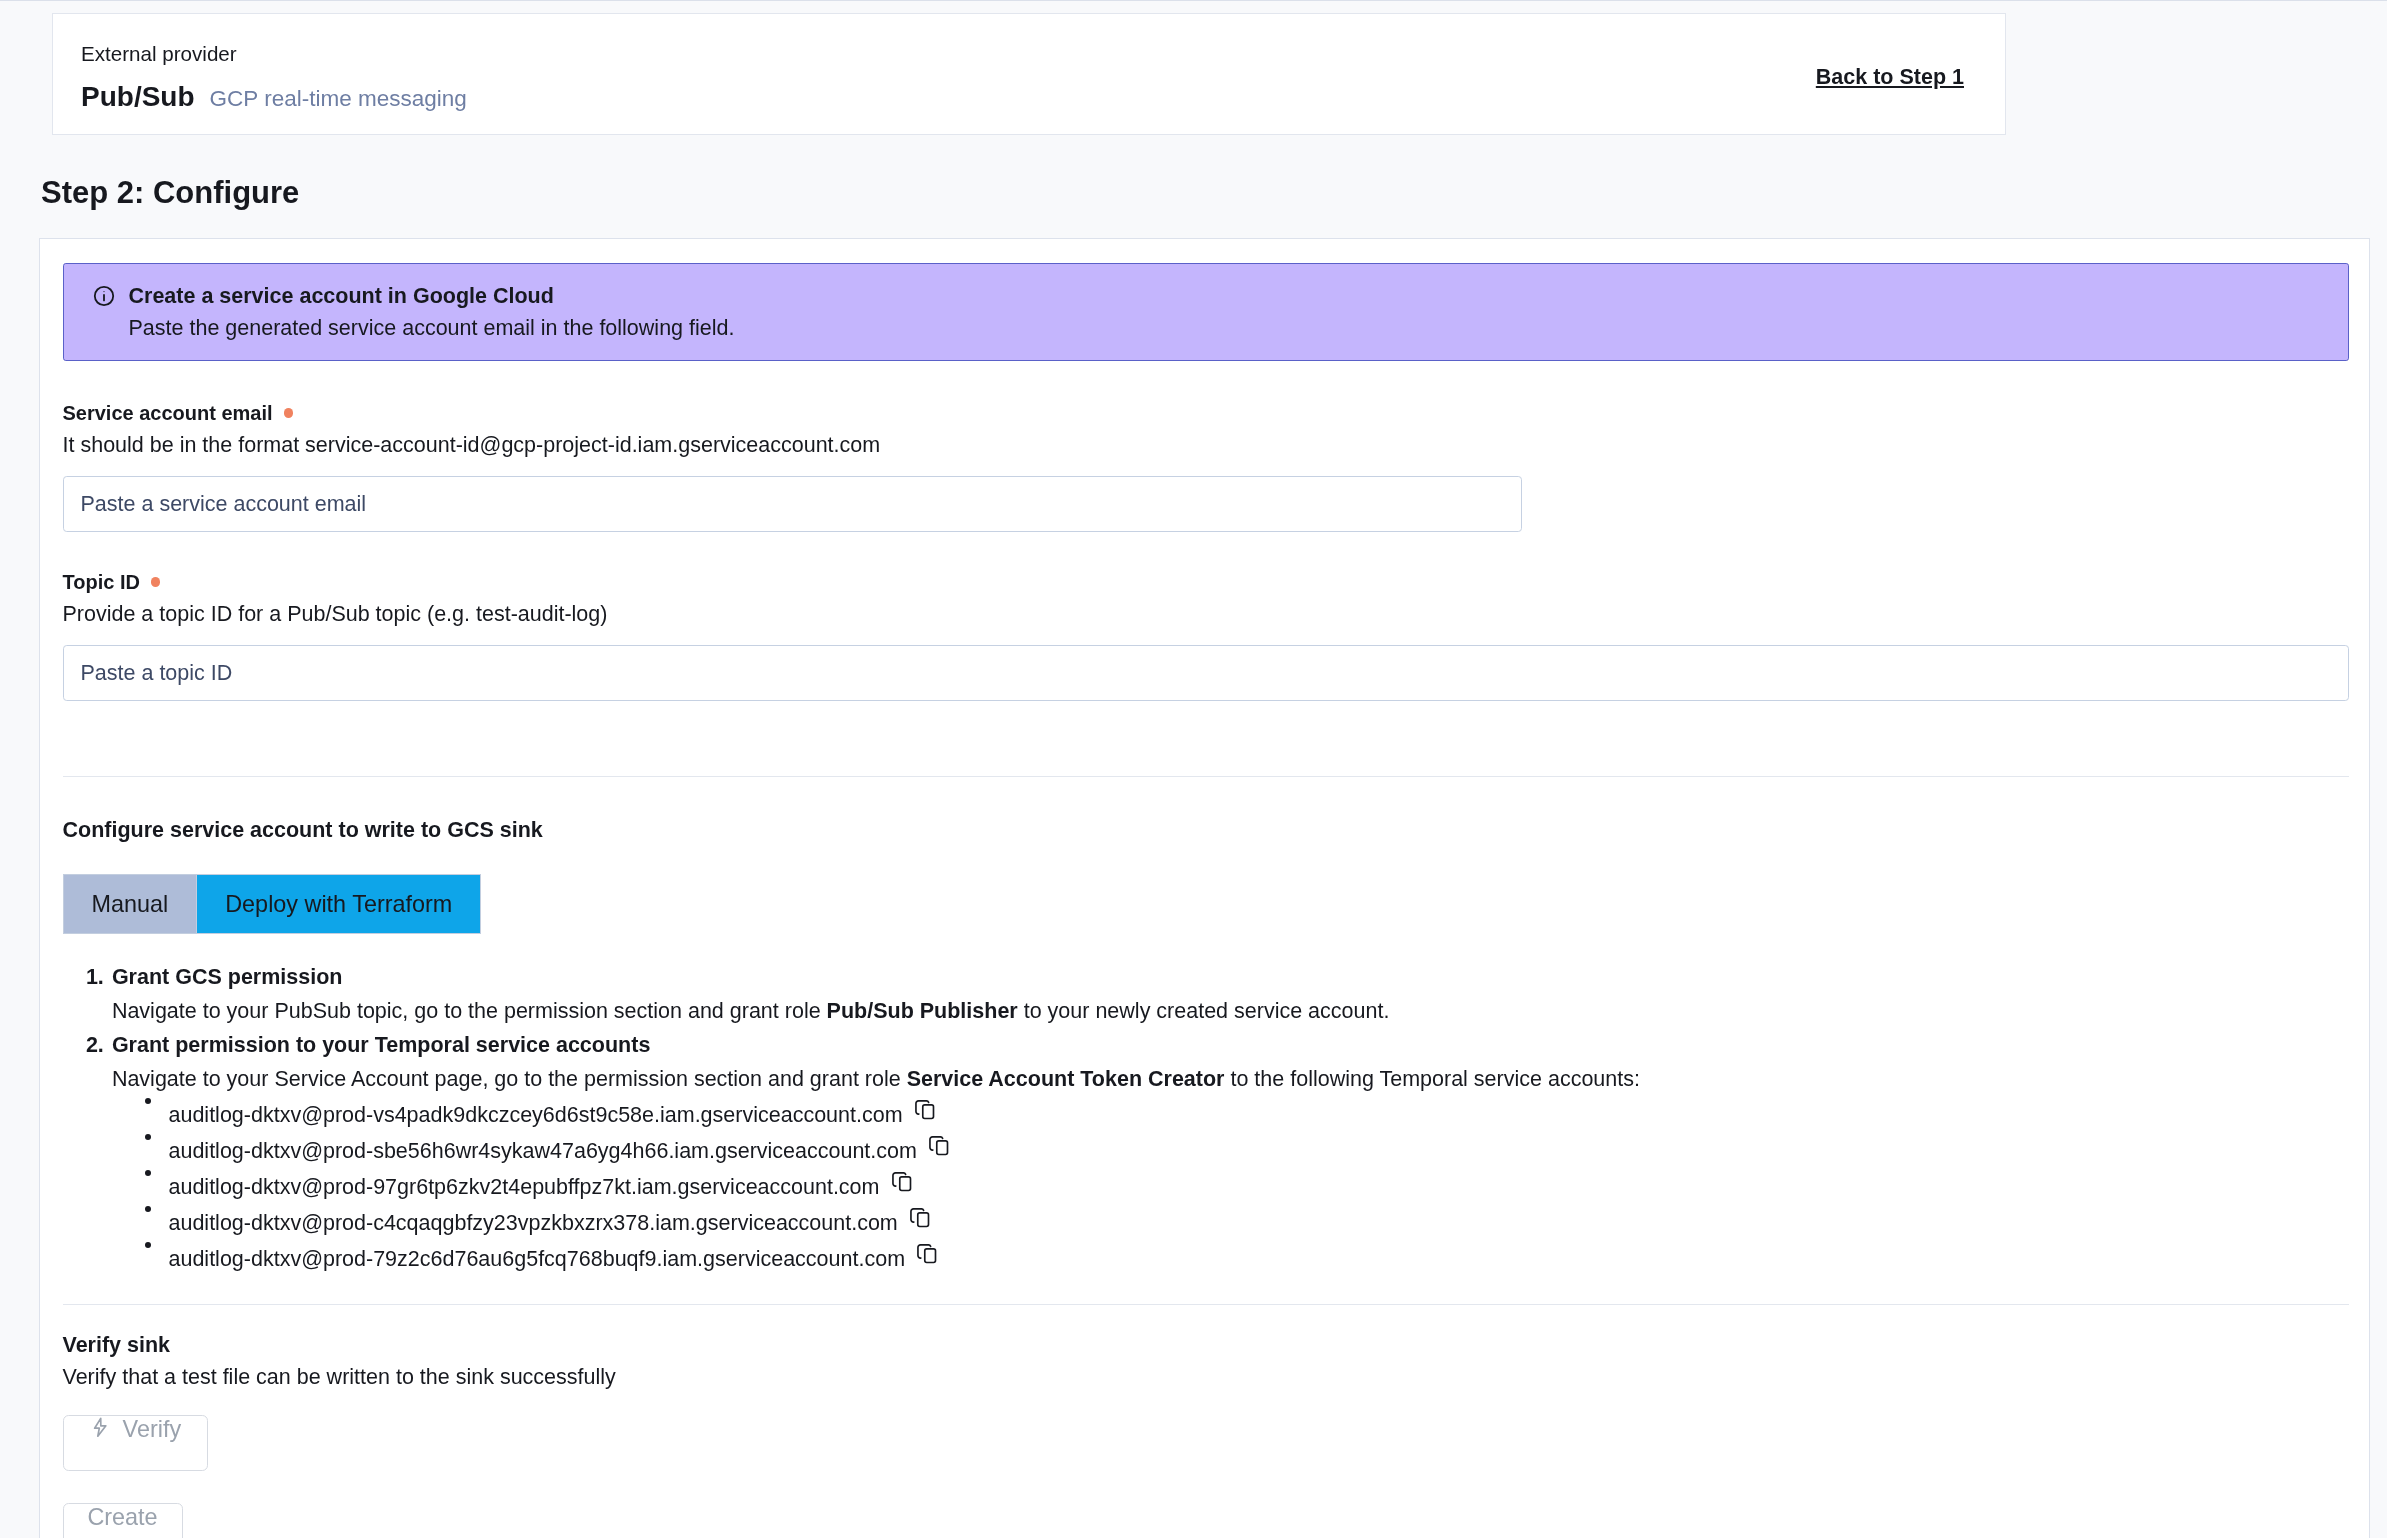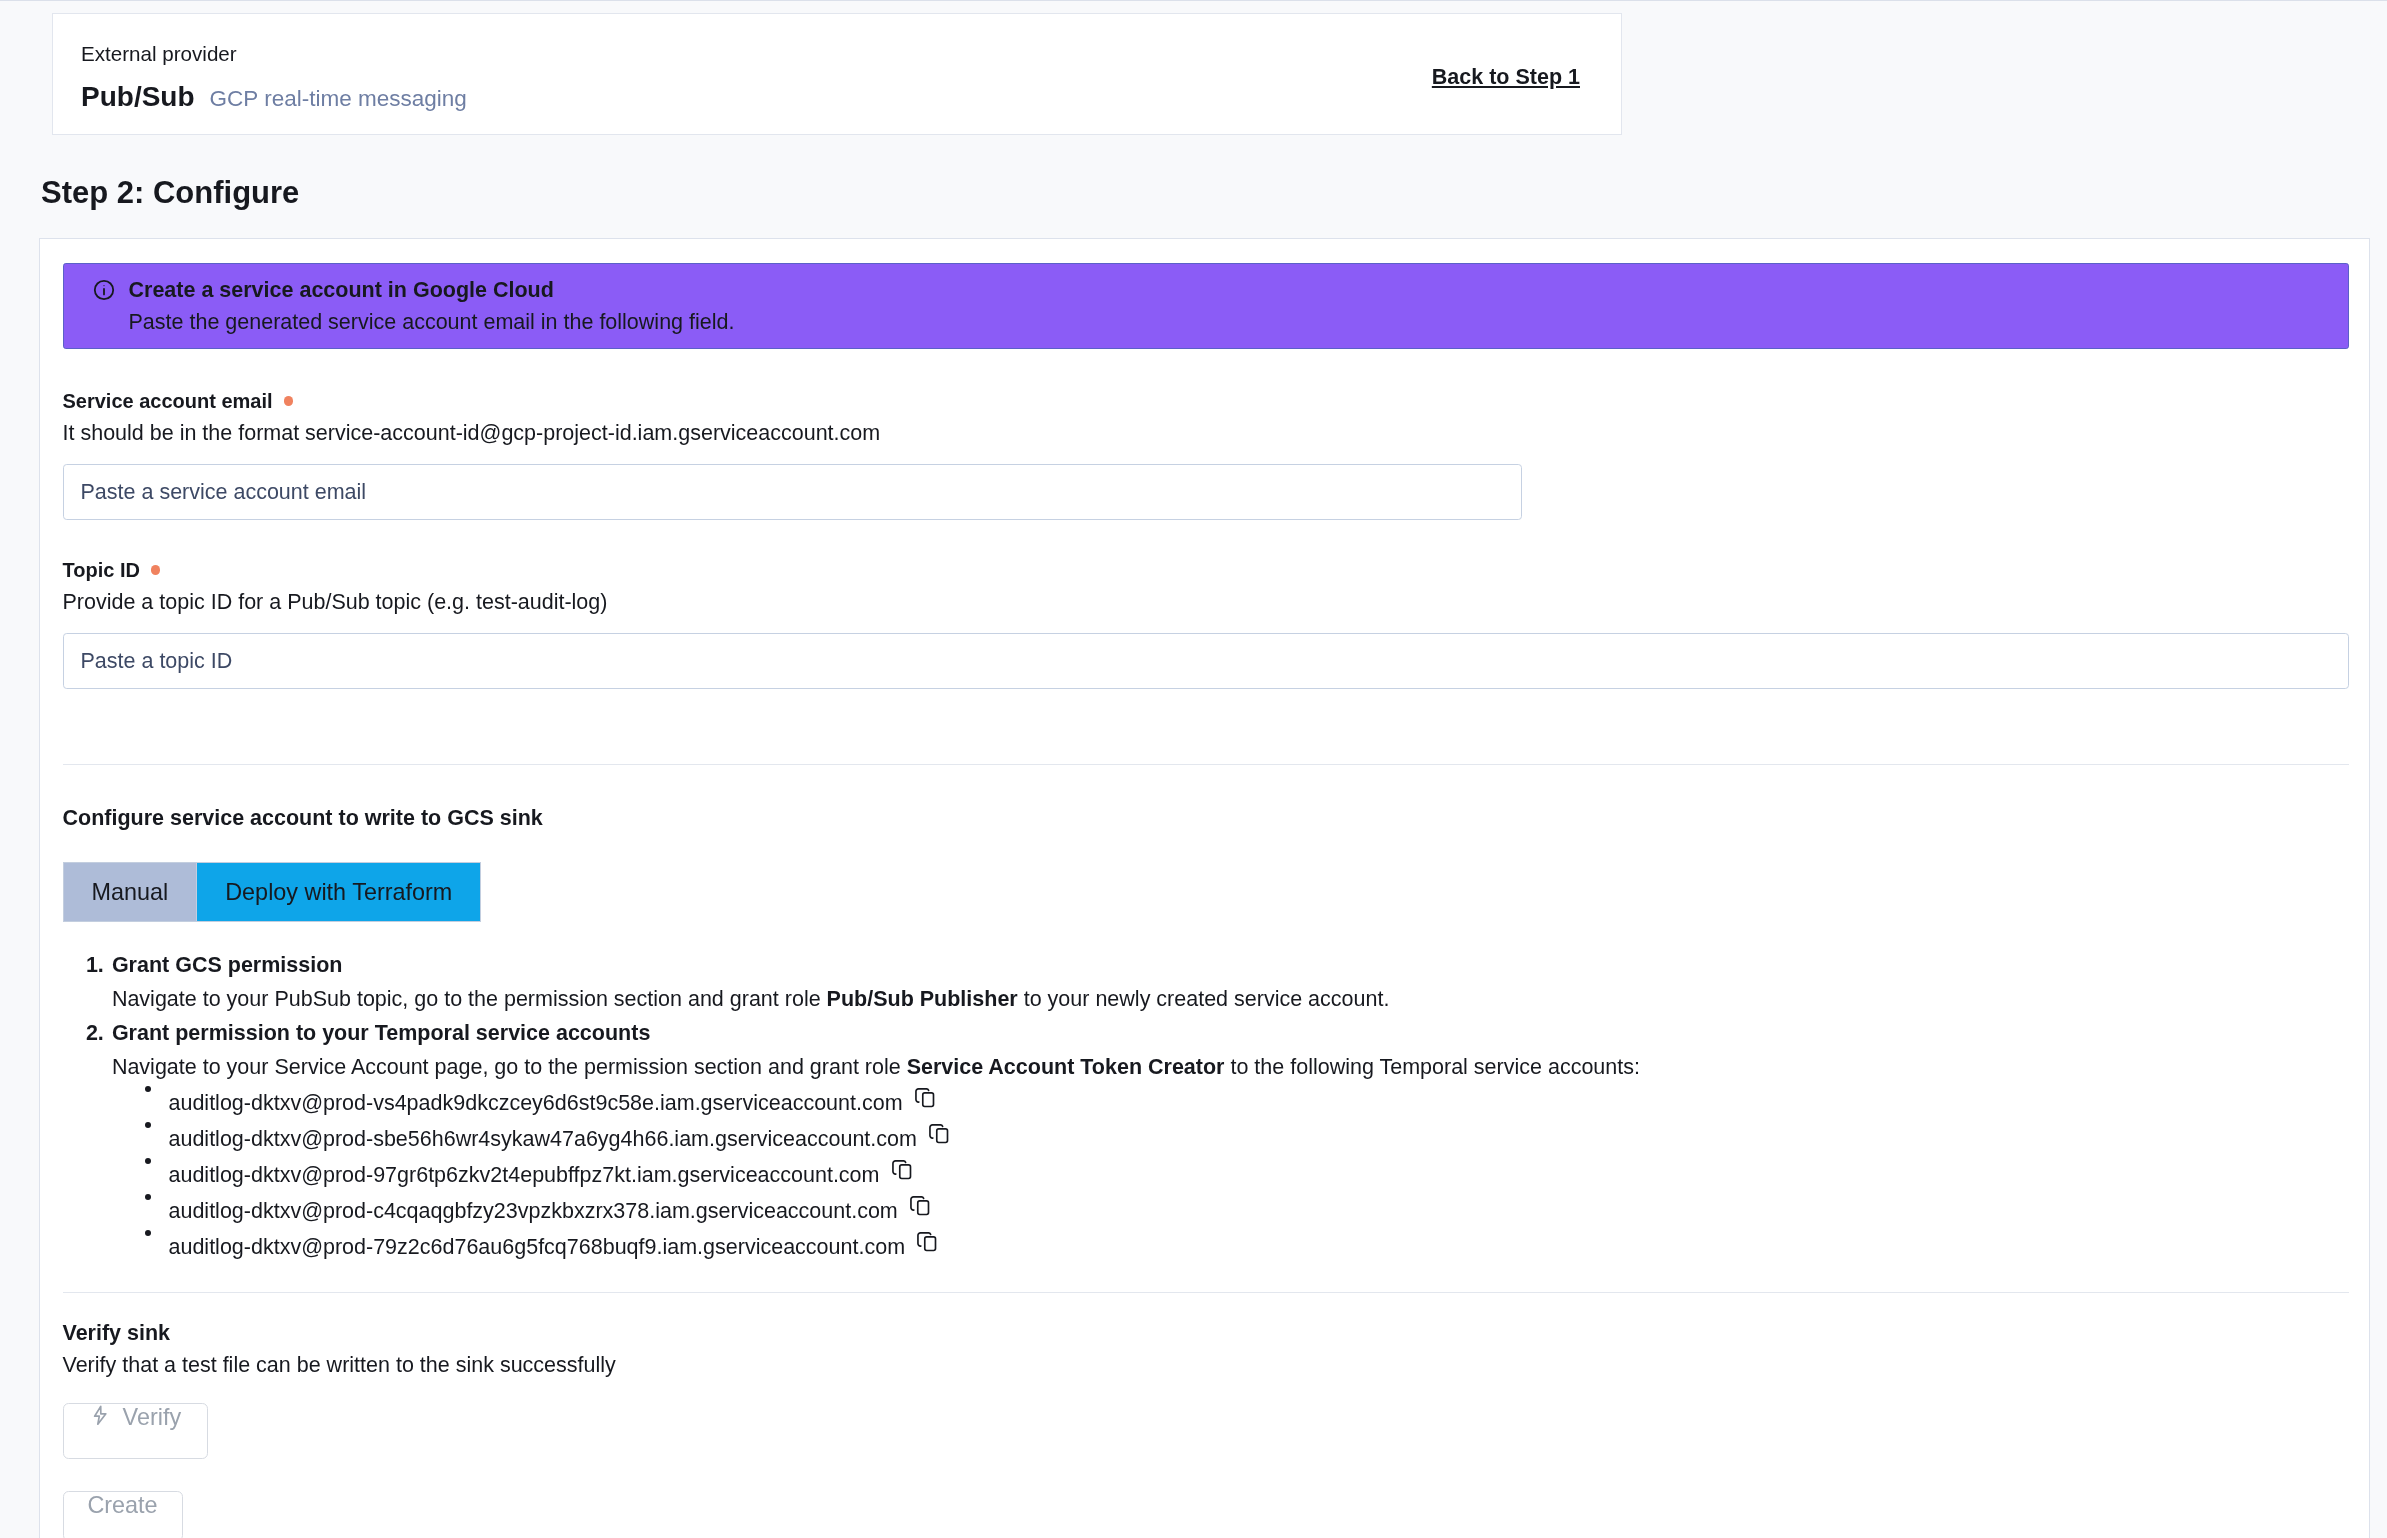--- a/index.html
+++ b/index.html
@@ -7,21 +7,21 @@
   body {
     font-family:"Liberation Sans", sans-serif;
     background:#f8f9fb;
     color:#17191f;
     font-size:21.5px;
   }
   .top-hairline { width:2387px; height:0; border-top:1.9px solid #dbe0ea; }
 
   
   .provider-card {
-    width:1570px; height:122px;
+    width:1954px; height:122px;
     margin:12px 0 0 52px;
     background:#ffffff;
     border:0.9px solid #e2e6ee;
     padding:26px 41px 19px 28px;
     display:flex; align-items:center; justify-content:space-between;
   }
   .provider-info { display:flex; flex-direction:column; }
   .provider-label { font-size:20.6px; line-height:28px; }
   .provider-row { display:flex; align-items:baseline; gap:15px; margin-top:9.4px; }
   .provider-name { font-size:28px; font-weight:700; line-height:37px; }
@@ -42,24 +42,24 @@
     width:2331px;
     margin:28px 0 0 39px;
     background:#ffffff;
     border:0.9px solid #dde2ec;
     padding:24px 22.5px 16px 22.5px;
   }
 
   
   .banner {
     width:2286px;
-    background:#8b5cf6;
+    background:#c4b5fd;
     border:1.9px solid #5a61c8;
     border-radius:2.8px;
-    padding:10px 28px;
+    padding:16px 28px;
     display:flex; align-items:flex-start; gap:13px;
     margin-bottom:36px;
   }
   .banner-icon { flex:0 0 auto; margin-top:3.7px; }
   .banner-title { font-weight:700; font-size:21.5px; line-height:32px; }
   .banner-body { font-size:21.5px; line-height:32px; }
 
   
   .field-label-row { display:flex; align-items:center; gap:11.2px; line-height:32px; }
   .field-label { font-size:20px; font-weight:700; }

